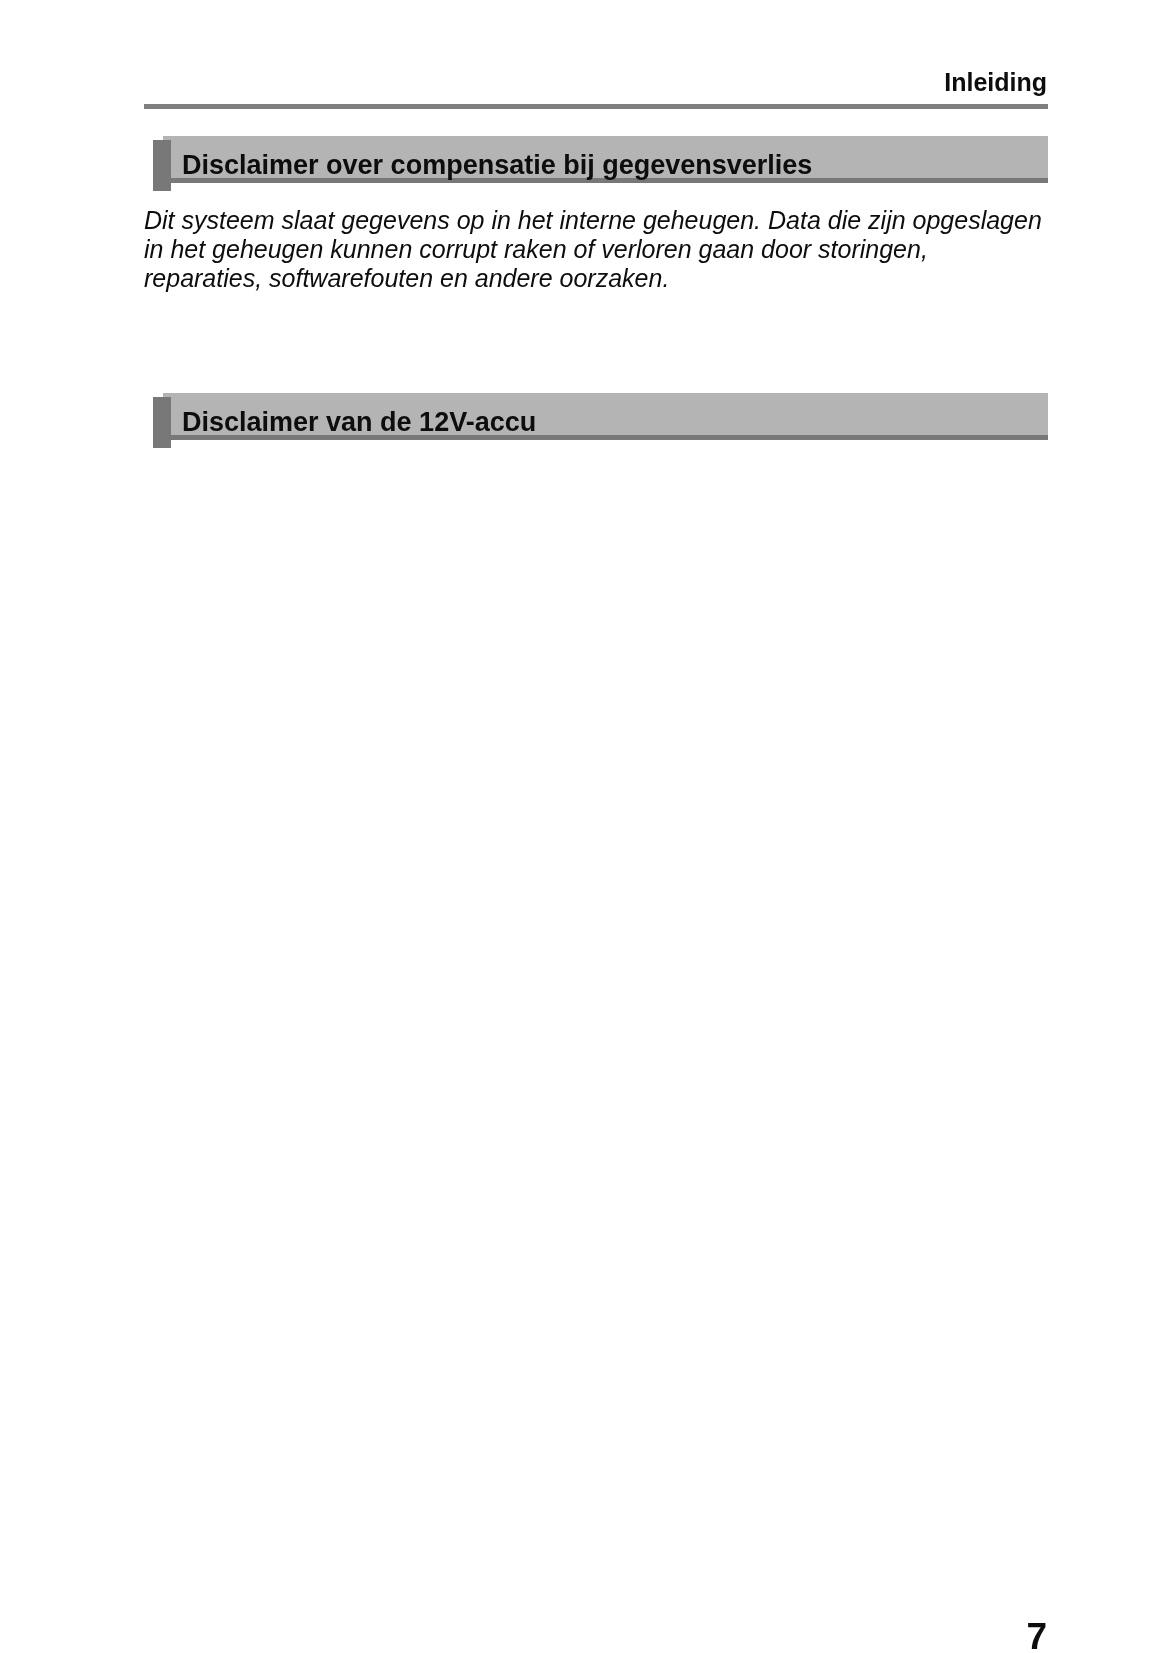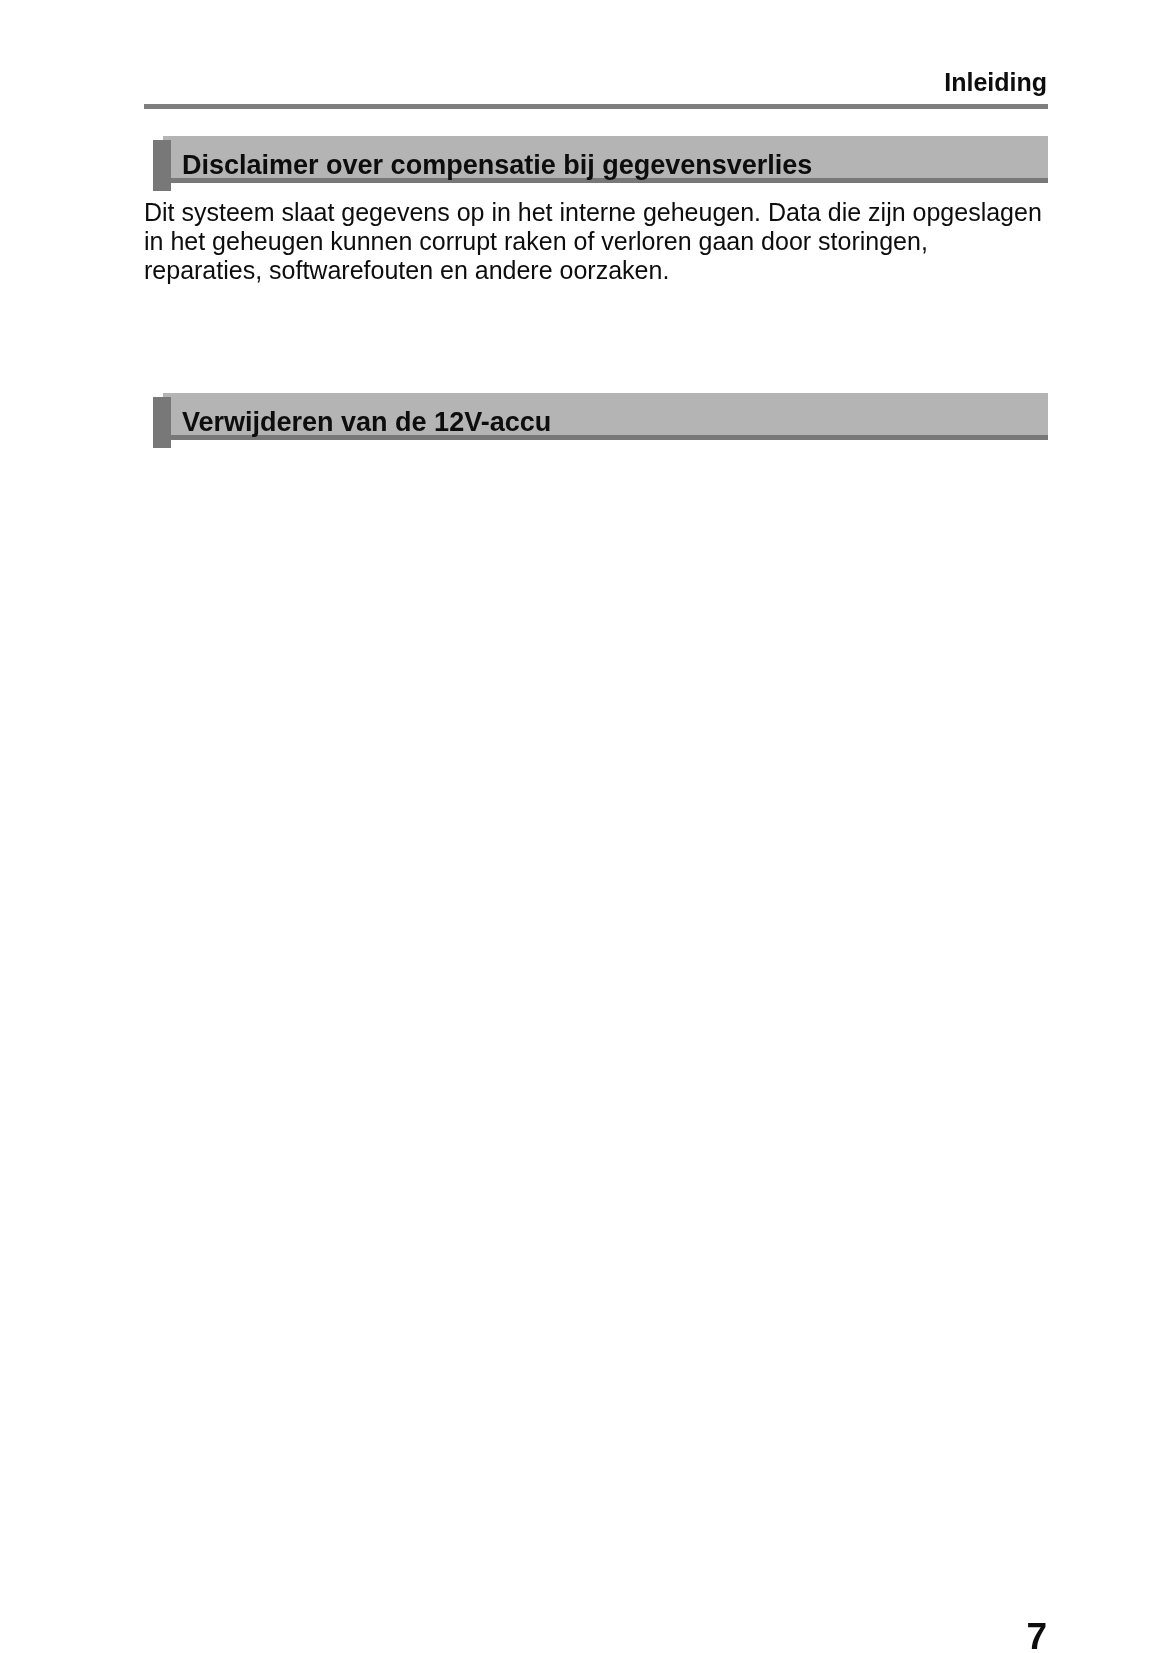--- a/index.html
+++ b/index.html
@@ -70,21 +70,21 @@
   
   .body-block {
     position: absolute;
     left: 112px;
     right: 118px;
     font-size: 25px;
     line-height: 29px;
     color: #0d0d0d;
   }
   .body-block p { margin: 0 0 8px 0; }
-  .copy-1 { top: 166px; }
+  .copy-1 { top: 174px; font-style: italic; }
   .copy-2 { top: 424px; }
   
   .folio {
     position: absolute;
     top: 1584px;
     left: 112px;
     right: 118px;
     text-align: right;
     font-size: 37px;
     font-weight: bold;
@@ -104,19 +104,19 @@
     <div class="accent"></div>
     <div class="bar-title">Disclaimer over compensatie bij gegevensverlies</div>
   </div>
 
   <div class="body-block copy-1">
     <p>Dit systeem slaat gegevens op in het interne geheugen. Data die zijn opgeslagen in het geheugen kunnen corrupt raken of verloren gaan door storingen, reparaties, softwarefouten en andere oorzaken.</p>
   </div>
 
   <div class="section-bar bar-2">
     <div class="accent"></div>
-    <div class="bar-title">Verwijderen van de 12V-accu</div>
+    <div class="bar-title">Disclaimer van de 12V-accu</div>
   </div>
 
 
   <div class="folio">7</div>
 
 </div>
 
 </body></html>

